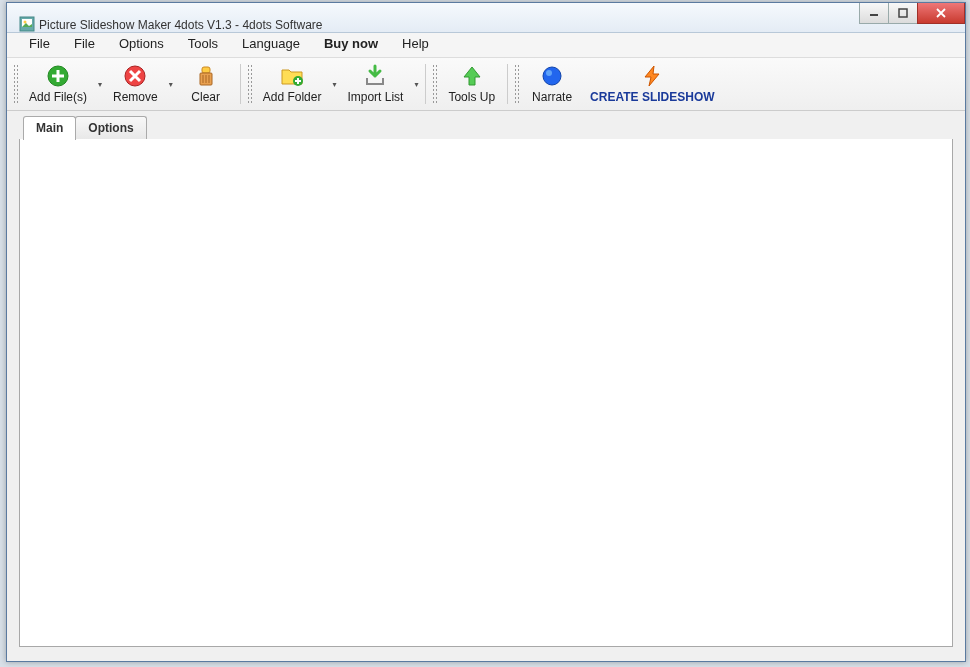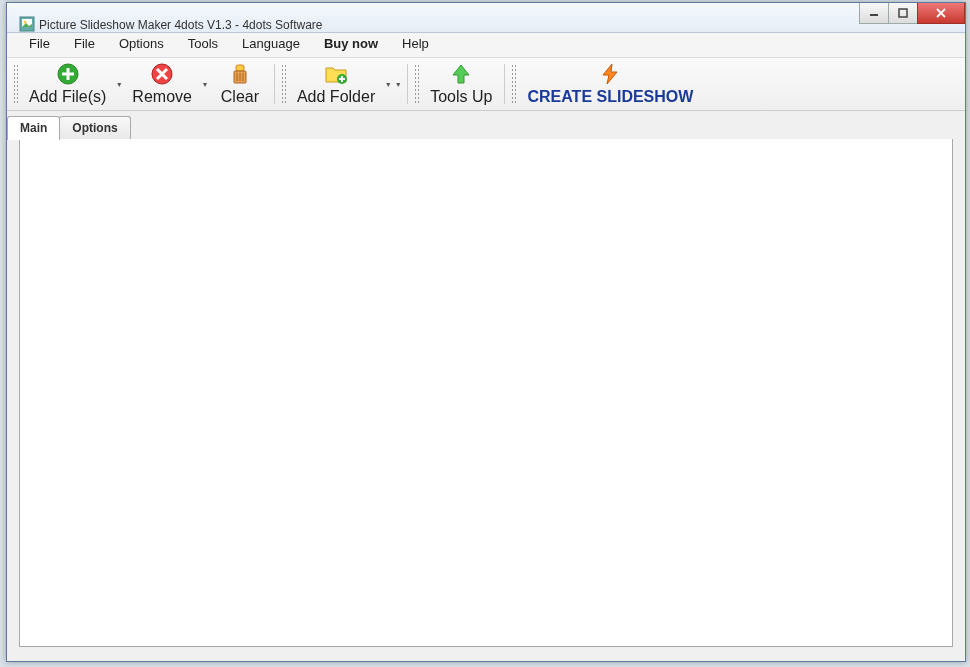--- a/index.html
+++ b/index.html
@@ -99,21 +99,21 @@
     min-width: 60px;
   }
   .tb-btn .ic {
     width: 24px; height: 24px;
     display: flex;
     align-items: center;
     justify-content: center;
     margin-bottom: 2px;
   }
   .tb-btn .lbl {
-    font-size: 16px;
+    font-size: 12px;
     color: #222;
     white-space: nowrap;
   }
   .tb-btn.bold .lbl { font-weight: bold; color: #1a3a9a; }
   .tb-sep {
     width: 1px;
     height: 40px;
     background: #ccc;
     margin: 0 4px;
   }
@@ -124,20 +124,21 @@
     align-items: center;
     justify-content: center;
     cursor: pointer;
     color: #555;
     font-size: 8px;
   }
   .tabstrip {
     height: 24px;
     display: flex;
     align-items: flex-end;
+    padding-left: 16px;
     background: #f0f0f0;
     position: relative;
     top: 4px;
     z-index: 2;
   }
   .tab {
     padding: 4px 12px;
     border: 1px solid #aaa;
     border-bottom: none;
     background: linear-gradient(#f8f8f8, #e8e8e8);
@@ -264,38 +265,56 @@
             <path d="M2 6 L9 6 L11 8 L22 8 L22 20 L2 20 Z" fill="#fd5" stroke="#c92"></path>
             <circle cx="18" cy="17" r="5" fill="#3a3"></circle>
             <rect x="17" y="14" width="2" height="6" fill="#fff"></rect>
             <rect x="15" y="16" width="6" height="2" fill="#fff"></rect>
           </svg>
       </span>
       <span class="lbl">Add Folder</span>
     </div>
     <span class="tb-drop">▾</span>
 
+    <div class="tb-btn">
+      <span class="ic">
+        <svg viewBox="0 0 24 24" width="24" height="24">
+            <path d="M12 2 L12 12 M12 12 L7 7 M12 12 L17 7" stroke="#4b4" stroke-width="3" fill="none" stroke-linecap="round"></path>
+            <path d="M4 14 L4 20 L20 20 L20 14" fill="none" stroke="#888" stroke-width="2"></path>
+          </svg>
+      </span>
+      <span class="lbl">Import List</span>
+    </div>
     <span class="tb-drop">▾</span>
 
     <span class="tb-sep"></span>
     <span class="drag-dots"></span>
 
     <div class="tb-btn">
       <span class="ic">
         <svg viewBox="0 0 24 24" width="24" height="24">
             <path d="M12 3 L20 13 L15 13 L15 21 L9 21 L9 13 L4 13 Z" fill="#5c5" stroke="#393"></path>
           </svg>
       </span>
       <span class="lbl">Tools Up</span>
     </div>
 
 
     <span class="tb-sep"></span>
     <span class="drag-dots"></span>
 
+    <div class="tb-btn">
+      <span class="ic">
+        <svg viewBox="0 0 24 24" width="24" height="24">
+            <circle cx="12" cy="12" r="9" fill="#26e" stroke="#14a"></circle>
+            <circle cx="9" cy="9" r="3" fill="#8cf" opacity="0.6"></circle>
+          </svg>
+      </span>
+      <span class="lbl">Narrate</span>
+    </div>
 
     <div class="tb-btn bold" style="min-width:110px">
       <span class="ic">
         <svg viewBox="0 0 24 24" width="24" height="24">
             <path d="M14 2 L5 13 L11 13 L9 22 L19 10 L13 10 Z" fill="#f82" stroke="#c50"></path>
           </svg>
       </span>
       <span class="lbl">CREATE SLIDESHOW</span>
     </div>
   </div>

